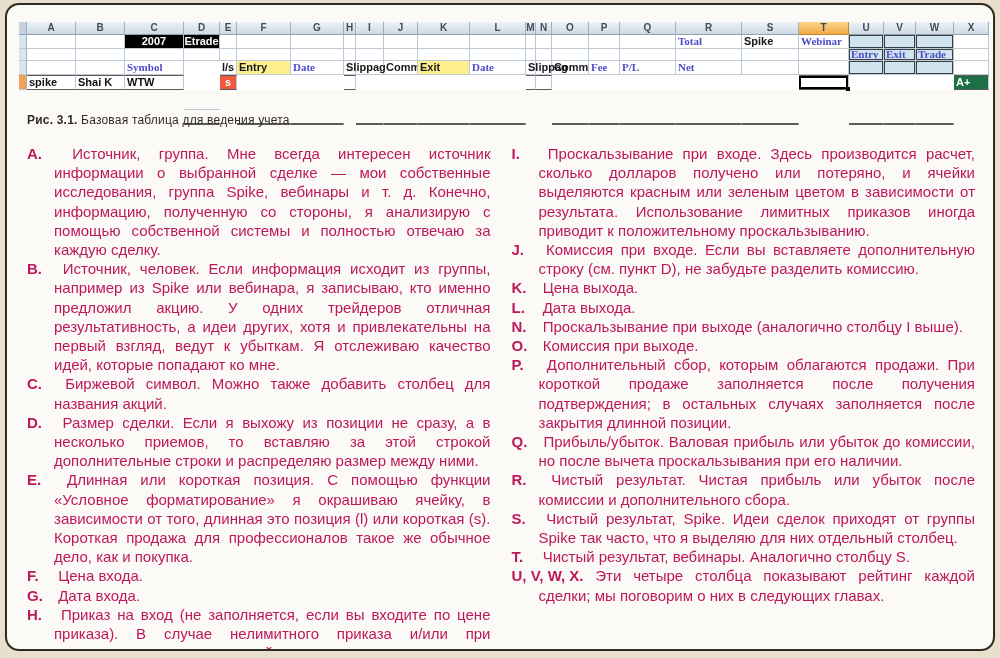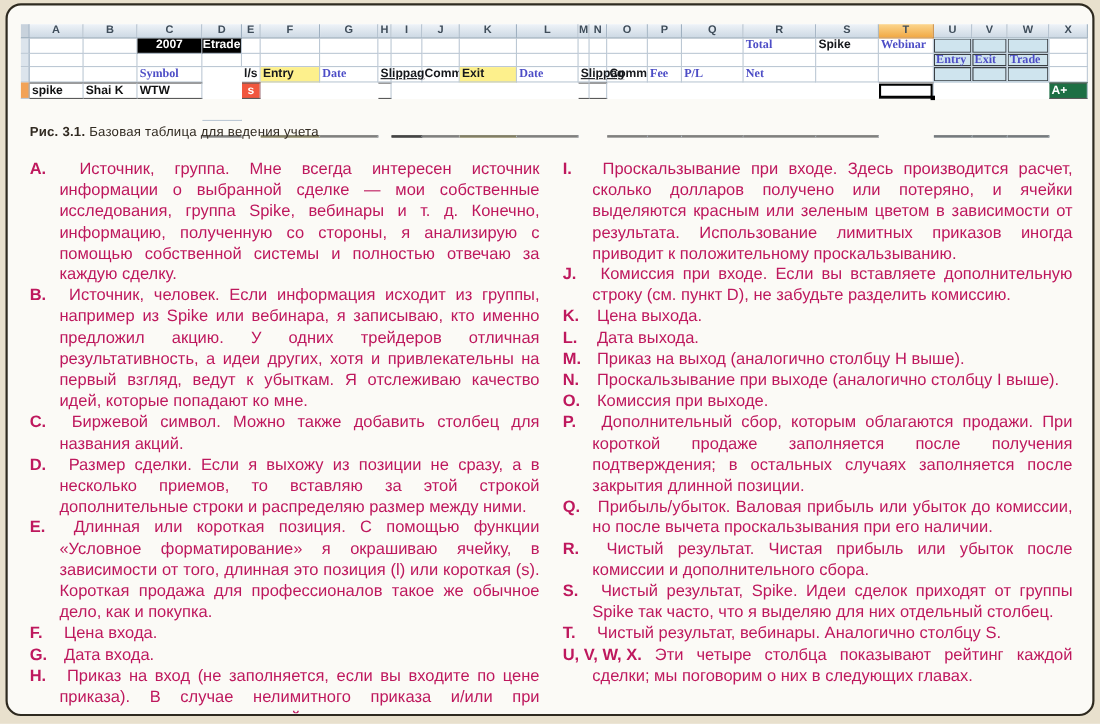--- a/index.html
+++ b/index.html
@@ -60,21 +60,21 @@
   .strip.orange{background:#f2a256;}
   .hblue{color:#4d4dc6;font-weight:bold;font-family:Liberation Serif, serif;}
   .hdark{color:#16181c;font-weight:bold;}
   .green{background:#000000;color:#fff;font-weight:bold;}
   .yellow{background:#fdf08c;}
   .red{background:#f1573f;color:#fff;font-weight:bold;}
   .pink{background:#000000;color:#e80040;font-weight:bold;}
   .lb{background:#cfe4ee;}
   .box{box-shadow:inset 0 0 0 1px #3a3f44;}
   .xgreen{background:#1d6f44;color:#fff;font-weight:bold;}
-  .ovf{overflow:visible;position:relative;z-index:3;text-decoration:underline;}
+  .ovf{overflow:visible;position:relative;z-index:3;}
   .r4{border-top:1px solid #5a5a5a;border-bottom:1.5px solid #5a5a5a;font-weight:bold;}
   .active{
     background:#fff;
     box-shadow:inset 0 0 0 2px #000;
     position:relative;overflow:visible;
   }
   .active::after{
     content:"";position:absolute;right:-2px;bottom:-2px;
     width:4px;height:4px;background:#000;z-index:4;
   }
@@ -257,21 +257,20 @@
         <p class="item"><span class="ltr">E.</span><span> Длинная или короткая позиция. С помощью функции «Условное форматирование» я окрашиваю ячейку, в зависимости от того, длинная это позиция (l) или короткая (s). Короткая продажа для профессионалов такое же обычное дело, как и покупка.</span></p>
         <p class="item"><span class="ltr">F.</span><span> Цена входа.</span></p>
         <p class="item"><span class="ltr">G.</span><span> Дата входа.</span></p>
         <p class="item"><span class="ltr">H.</span><span> Приказ на вход (не заполняется, если вы входите по цене приказа). В случае нелимитного приказа и/или при исполнении приказа по другой цене здесь указывается цена размещенного приказа.</span></p>
       </div>
     <div class="col" id="col-right">
         <p class="item"><span class="ltr">I.</span><span> Проскальзывание при входе. Здесь производится расчет, сколько долларов получено или потеряно, и ячейки выделяются красным или зеленым цветом в зависимости от результата. Использование лимитных приказов иногда приводит к положительному проскальзыванию.</span></p>
         <p class="item"><span class="ltr">J.</span><span> Комиссия при входе. Если вы вставляете дополнительную строку (см. пункт D), не забудьте разделить комиссию.</span></p>
         <p class="item"><span class="ltr">K.</span><span> Цена выхода.</span></p>
         <p class="item"><span class="ltr">L.</span><span> Дата выхода.</span></p>
-        <p class="item"><span class="ltr">M.</span><span> Приказ на выход (аналогично столбцу H выше).</span></p>
         <p class="item"><span class="ltr">N.</span><span> Проскальзывание при выходе (аналогично столбцу I выше).</span></p>
         <p class="item"><span class="ltr">O.</span><span> Комиссия при выходе.</span></p>
         <p class="item"><span class="ltr">P.</span><span> Дополнительный сбор, которым облагаются продажи. При короткой продаже заполняется после получения подтверждения; в остальных случаях заполняется после закрытия длинной позиции.</span></p>
         <p class="item"><span class="ltr">Q.</span><span> Прибыль/убыток. Валовая прибыль или убыток до комиссии, но после вычета проскальзывания при его наличии.</span></p>
         <p class="item"><span class="ltr">R.</span><span> Чистый результат. Чистая прибыль или убыток после комиссии и дополнительного сбора.</span></p>
         <p class="item"><span class="ltr">S.</span><span> Чистый результат, Spike. Идеи сделок приходят от группы Spike так часто, что я выделяю для них отдельный столбец.</span></p>
         <p class="item"><span class="ltr">T.</span><span> Чистый результат, вебинары. Аналогично столбцу S.</span></p>
         <p class="item"><span class="ltr">U, V, W, X.</span><span> Эти четыре столбца показывают рейтинг каждой сделки; мы поговорим о них в следующих главах.</span></p>
       </div>
   </div>

